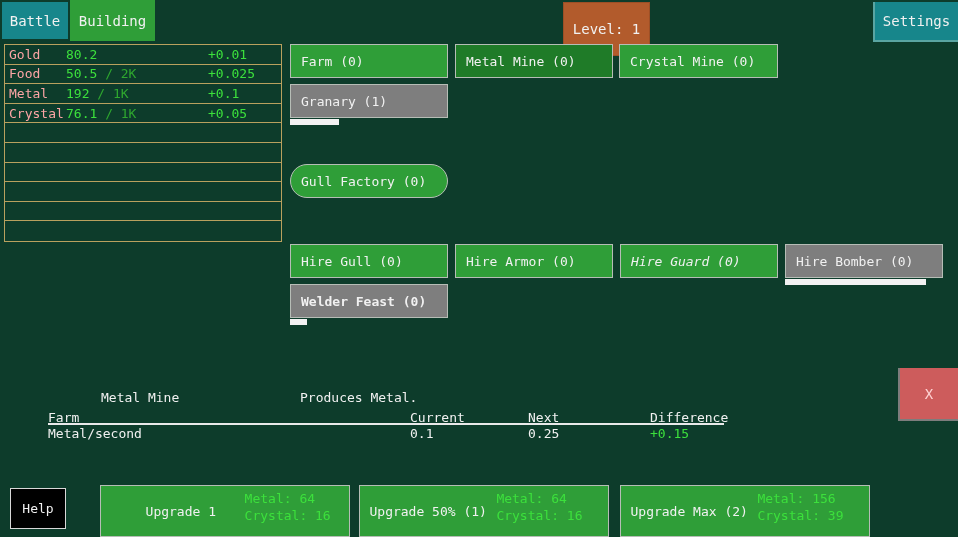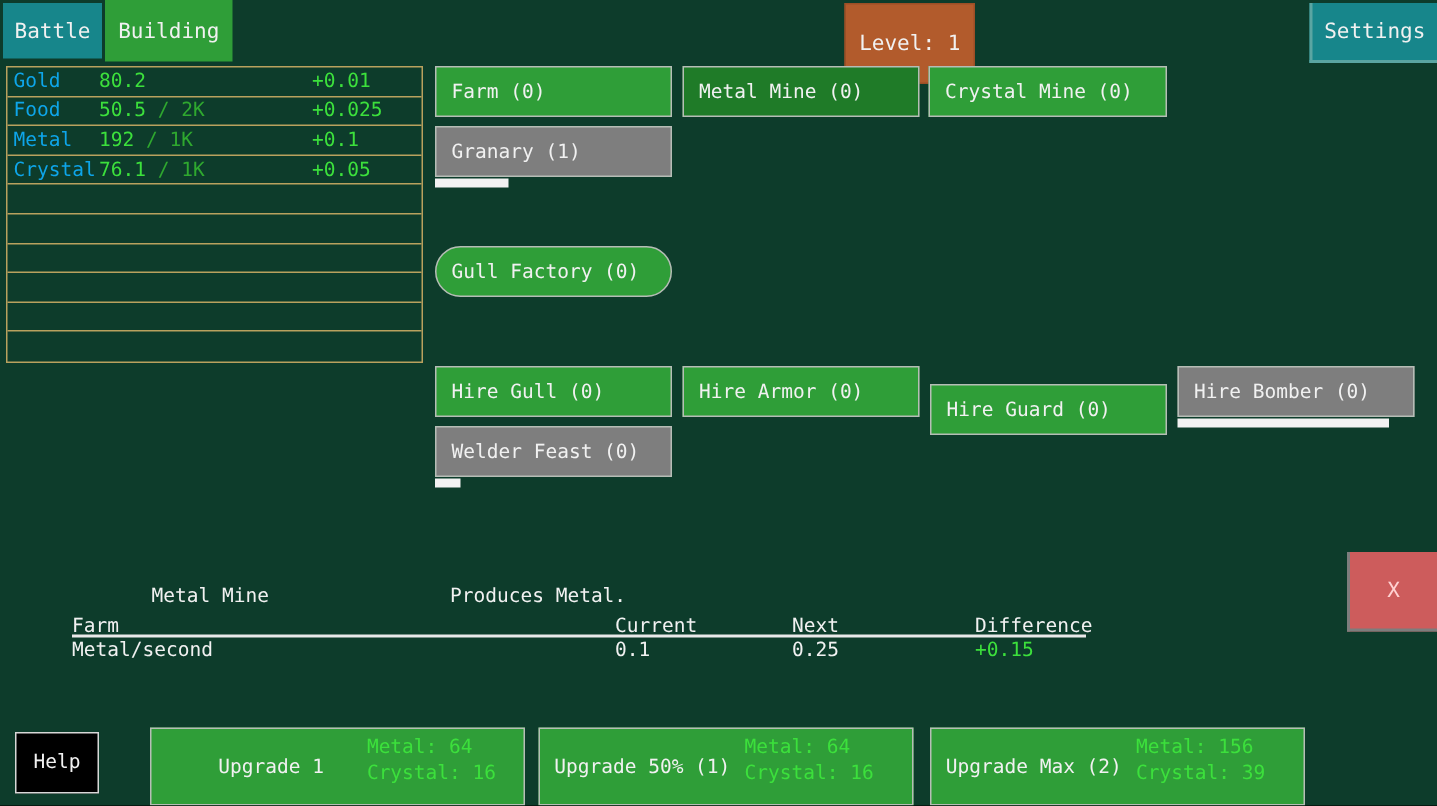--- a/index.html
+++ b/index.html
@@ -19,21 +19,21 @@
   .tab-battle   { left:2px;  top:2px; width:66px; height:37px; background:#17868b; font-size:14px; }
   .tab-building { left:70px; top:0;   width:85px; height:41px; background:#2f9e38; font-size:14px; }
   .btn-level    { left:563px; top:2px; width:87px; height:54px; background:#b25b2c; border:1px solid #9c4f26; font-size:14px; }
   .btn-settings { left:873px; top:2px; width:85px; height:40px; background:#17868b; border-left:2px solid #5aa5a2; border-bottom:2px solid #5aa5a2; font-size:14px; }
 
   
   .res-table { left:4px; top:44px; width:278px; height:198px;
     border:1px solid #b9a15e; display:grid; grid-template-rows:repeat(10,1fr); }
   .res-row { border-bottom:1px solid #b9a15e; display:flex; align-items:center; position:relative; }
   .res-row:last-child { border-bottom:none; }
-  .res-name { position:absolute; left:4px;  color:#0ea5e9; }
+  .res-name { position:absolute; left:4px;  color:#fca5a5; }
   .res-val  { position:absolute; left:61px; color:#3ce03c; white-space:pre; }
   .res-cap  { color:#2fa82f; }
   .res-rate { position:absolute; left:203px; color:#3ce03c; }
 
   
   .gbtn { width:158px; height:34px; border:1px solid #b6bdb6; }
   .g-green { background:#2f9e38; }
   .g-dark  { background:#1f7b28; }
   .g-gray  { background:#7e7e7e; }
 
@@ -123,31 +123,31 @@
   <div class="abs btn left gbtn g-green" style="left:290px; top:164px;border-radius:17px;">
       <span>Gull Factory (0)</span>
     </div>
 
   <div class="abs btn left gbtn g-green" style="left:290px; top:244px;">
       <span>Hire Gull (0)</span>
     </div>
   <div class="abs btn left gbtn g-green" style="left:455px; top:244px;">
       <span>Hire Armor (0)</span>
     </div>
-  <div class="abs btn left gbtn g-green" style="left:620px; top:256px;">
+  <div class="abs btn left gbtn g-green" style="left:620px; top:244px;font-style:italic;">
       <span>Hire Guard (0)</span>
     </div>
   <div class="abs btn left gbtn g-gray" style="left:785px; top:244px;">
       <span>Hire Bomber (0)</span>
     </div>
   <div class="abs pbar" style="left:785px; top:279px; width:158px;">
     <div class="fill" style="width: 89%;"></div>
   </div>
 
-  <div class="abs btn left gbtn g-gray" style="left:290px; top:284px;">
+  <div class="abs btn left gbtn g-gray" style="left:290px; top:284px;font-weight:bold;">
       <span>Welder Feast (0)</span>
     </div>
   <div class="abs pbar" style="left:290px; top:319px; width:158px;">
     <div class="fill" style="width: 11%;"></div>
   </div>
 
   <div class="info-text" style="left:101px; top:390px;">Metal Mine</div>
   <div class="info-text" style="left:300px; top:390px;">Produces Metal.</div>
 
   <div class="info-text" style="left:48px;  top:410px;">Farm</div>

